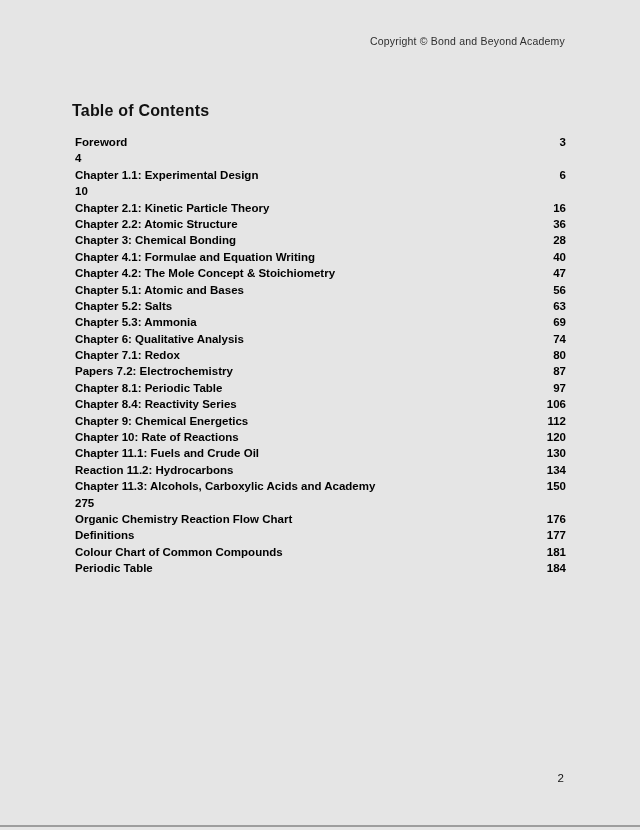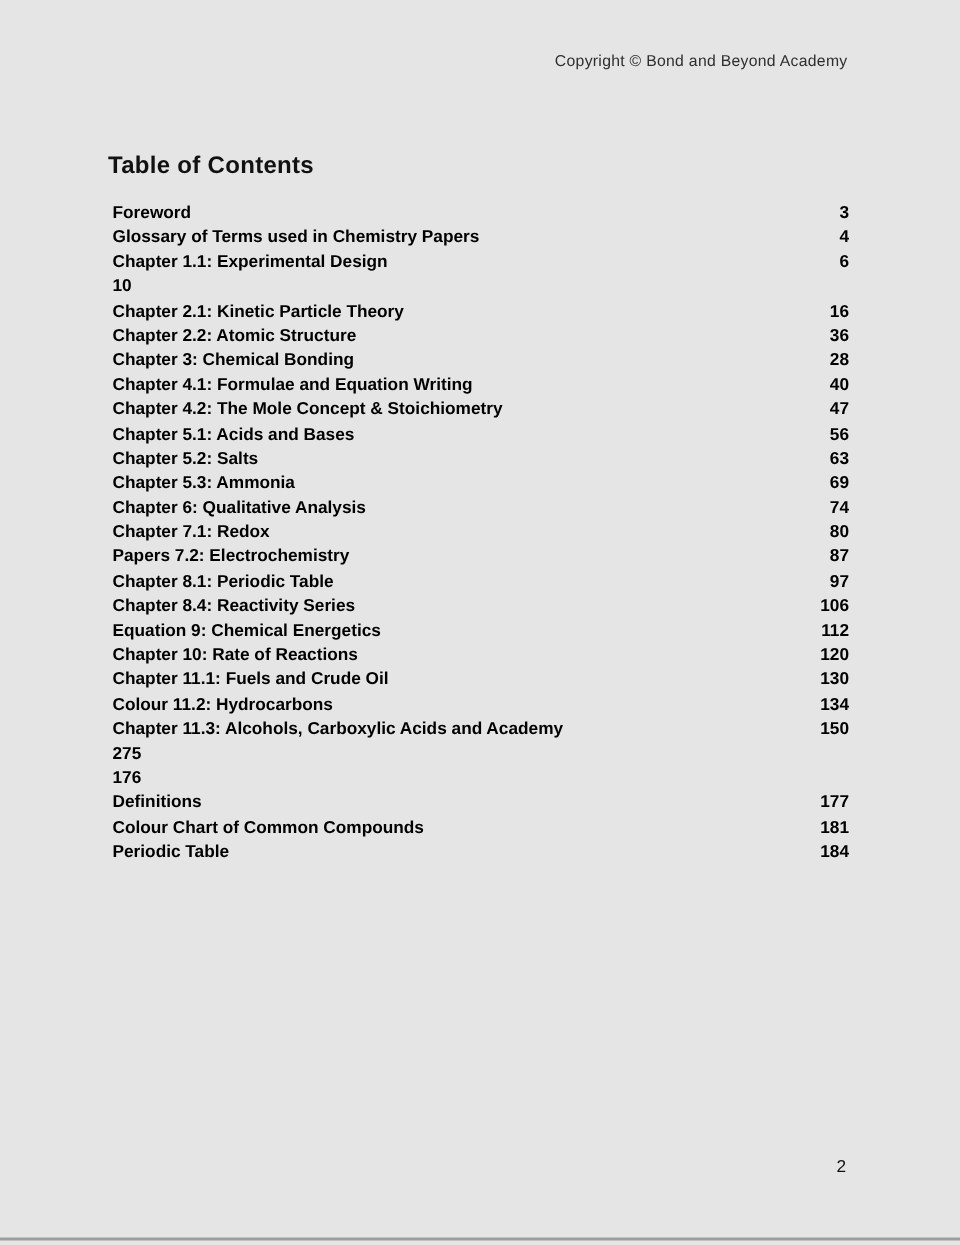--- a/index.html
+++ b/index.html
@@ -89,21 +89,20 @@
   <div class="copyright">Copyright © Bond and Beyond Academy</div>
 
   <h1 class="toc-title">Table of Contents</h1>
 
   <div class="toc-list">
       <div class="toc-row">
       <span class="entry-label">Foreword</span>
       <span class="entry-page">3</span>
     </div>
       <div class="toc-row">
-      <span class="entry-label">Glossary of Terms used in Chemistry Papers</span>
       <span class="entry-page">4</span>
     </div>
       <div class="toc-row">
       <span class="entry-label">Chapter 1.1: Experimental Design</span>
       <span class="entry-page">6</span>
     </div>
       <div class="toc-row">
       <span class="entry-page">10</span>
     </div>
       <div class="toc-row">
@@ -120,21 +119,21 @@
     </div>
       <div class="toc-row">
       <span class="entry-label">Chapter 4.1: Formulae and Equation Writing</span>
       <span class="entry-page">40</span>
     </div>
       <div class="toc-row">
       <span class="entry-label">Chapter 4.2: The Mole Concept &amp; Stoichiometry</span>
       <span class="entry-page">47</span>
     </div>
       <div class="toc-row">
-      <span class="entry-label">Chapter 5.1: Acids and Bases</span>
+      <span class="entry-label">Chapter 5.1: Atomic and Bases</span>
       <span class="entry-page">56</span>
     </div>
       <div class="toc-row">
       <span class="entry-label">Chapter 5.2: Salts</span>
       <span class="entry-page">63</span>
     </div>
       <div class="toc-row">
       <span class="entry-label">Chapter 5.3: Ammonia</span>
       <span class="entry-page">69</span>
     </div>
@@ -152,43 +151,44 @@
     </div>
       <div class="toc-row">
       <span class="entry-label">Chapter 8.1: Periodic Table</span>
       <span class="entry-page">97</span>
     </div>
       <div class="toc-row">
       <span class="entry-label">Chapter 8.4: Reactivity Series</span>
       <span class="entry-page">106</span>
     </div>
       <div class="toc-row">
-      <span class="entry-label">Equation 9: Chemical Energetics</span>
+      <span class="entry-label">Chapter 9: Chemical Energetics</span>
       <span class="entry-page">112</span>
     </div>
       <div class="toc-row">
       <span class="entry-label">Chapter 10: Rate of Reactions</span>
       <span class="entry-page">120</span>
     </div>
       <div class="toc-row">
       <span class="entry-label">Chapter 11.1: Fuels and Crude Oil</span>
       <span class="entry-page">130</span>
     </div>
       <div class="toc-row">
-      <span class="entry-label">Colour 11.2: Hydrocarbons</span>
+      <span class="entry-label">Reaction 11.2: Hydrocarbons</span>
       <span class="entry-page">134</span>
     </div>
       <div class="toc-row">
       <span class="entry-label">Chapter 11.3: Alcohols, Carboxylic Acids and Academy</span>
       <span class="entry-page">150</span>
     </div>
       <div class="toc-row">
       <span class="entry-page">275</span>
     </div>
       <div class="toc-row">
+      <span class="entry-label">Organic Chemistry Reaction Flow Chart</span>
       <span class="entry-page">176</span>
     </div>
       <div class="toc-row">
       <span class="entry-label">Definitions</span>
       <span class="entry-page">177</span>
     </div>
       <div class="toc-row">
       <span class="entry-label">Colour Chart of Common Compounds</span>
       <span class="entry-page">181</span>
     </div>

